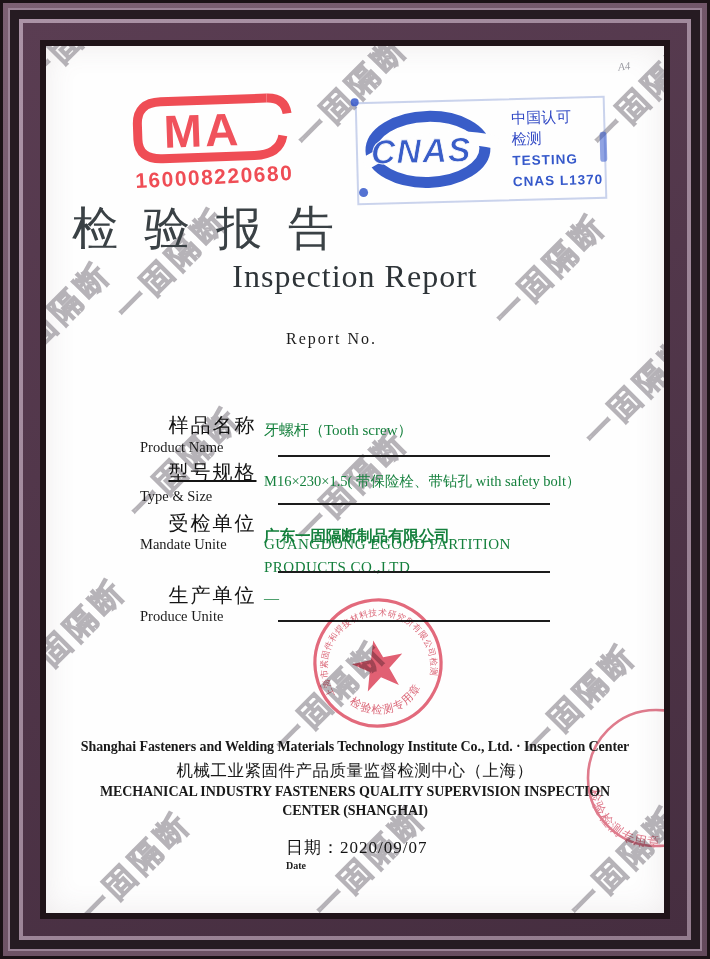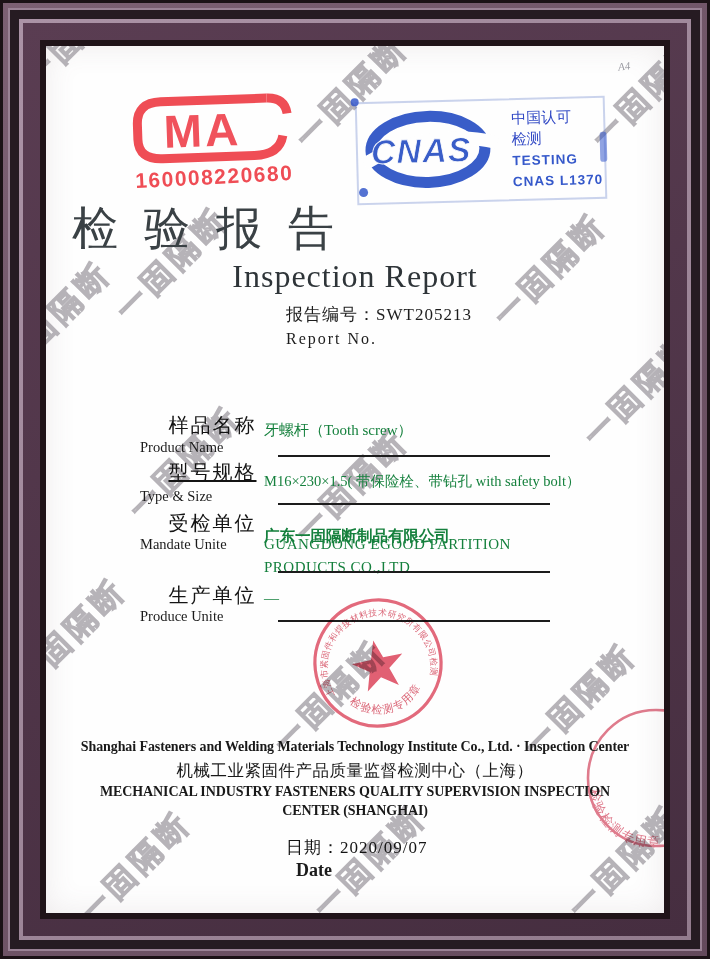--- a/index.html
+++ b/index.html
@@ -53,21 +53,21 @@
   
   #seal{left:262px;top:547px;width:140px;height:140px;transform:rotate(-12deg);
         opacity:.88;mix-blend-mode:multiply;}
   #seal-right{right:-62px;top:652px;width:170px;height:170px;opacity:.8;mix-blend-mode:multiply;}
   
   .foot{left:0;width:100%;text-align:center;color:#191919;}
   .foot.zh{font-size:16.5px;letter-spacing:.5px;}
   .foot.en{font-size:14px;font-weight:700;letter-spacing:-.1px;}
   
   #date{left:240px;top:790px;font-size:17px;letter-spacing:1px;color:#141414;}
-  #date-en{left:250px;top:814px;font-size:18px;font-weight:700;color:#1b1b1b;}
+  #date-en{left:240px;top:814px;font-size:10px;font-weight:700;color:#1b1b1b;}
   
   #corner-mark{left:572px;top:14px;font-style:italic;font-size:11px;color:#9b9ba2;transform:rotate(-8deg);}
 </style>
 </head>
 <body>
 
 <div id="shot">
  <div class="f f0">
   <div class="f f1">
    <div class="f f2">
@@ -118,21 +118,20 @@
               <div>检测</div>
               <div class="b">TESTING</div>
               <div class="b">CNAS L1370</div>
             </div>
           </div>
 
           <div class="ct" id="corner-mark">A4</div>
 
           <div class="ct" id="title-zh">检验报告</div>
           <div class="ct" id="title-en">Inspection Report</div>
-          <div class="ct" id="repno">报告编号：SWT205213</div>
           <div class="ct" id="repno-en">Report No.</div>
 
           <div class="ct lbl-zh" style="top:366px;">样品名称</div>
           <div class="ct lbl-en" style="top:393px;">Product Name</div>
           <div class="ct lbl-zh" style="top:413px;text-decoration:underline;">型号规格</div>
           <div class="ct lbl-en" style="top:442px;">Type &amp; Size</div>
           <div class="ct lbl-zh" style="top:464px;">受检单位</div>
           <div class="ct lbl-en" style="top:490px;">Mandate Unite</div>
           <div class="ct lbl-zh" style="top:536px;">生产单位</div>
           <div class="ct lbl-en" style="top:562px;">Produce Unite</div>

